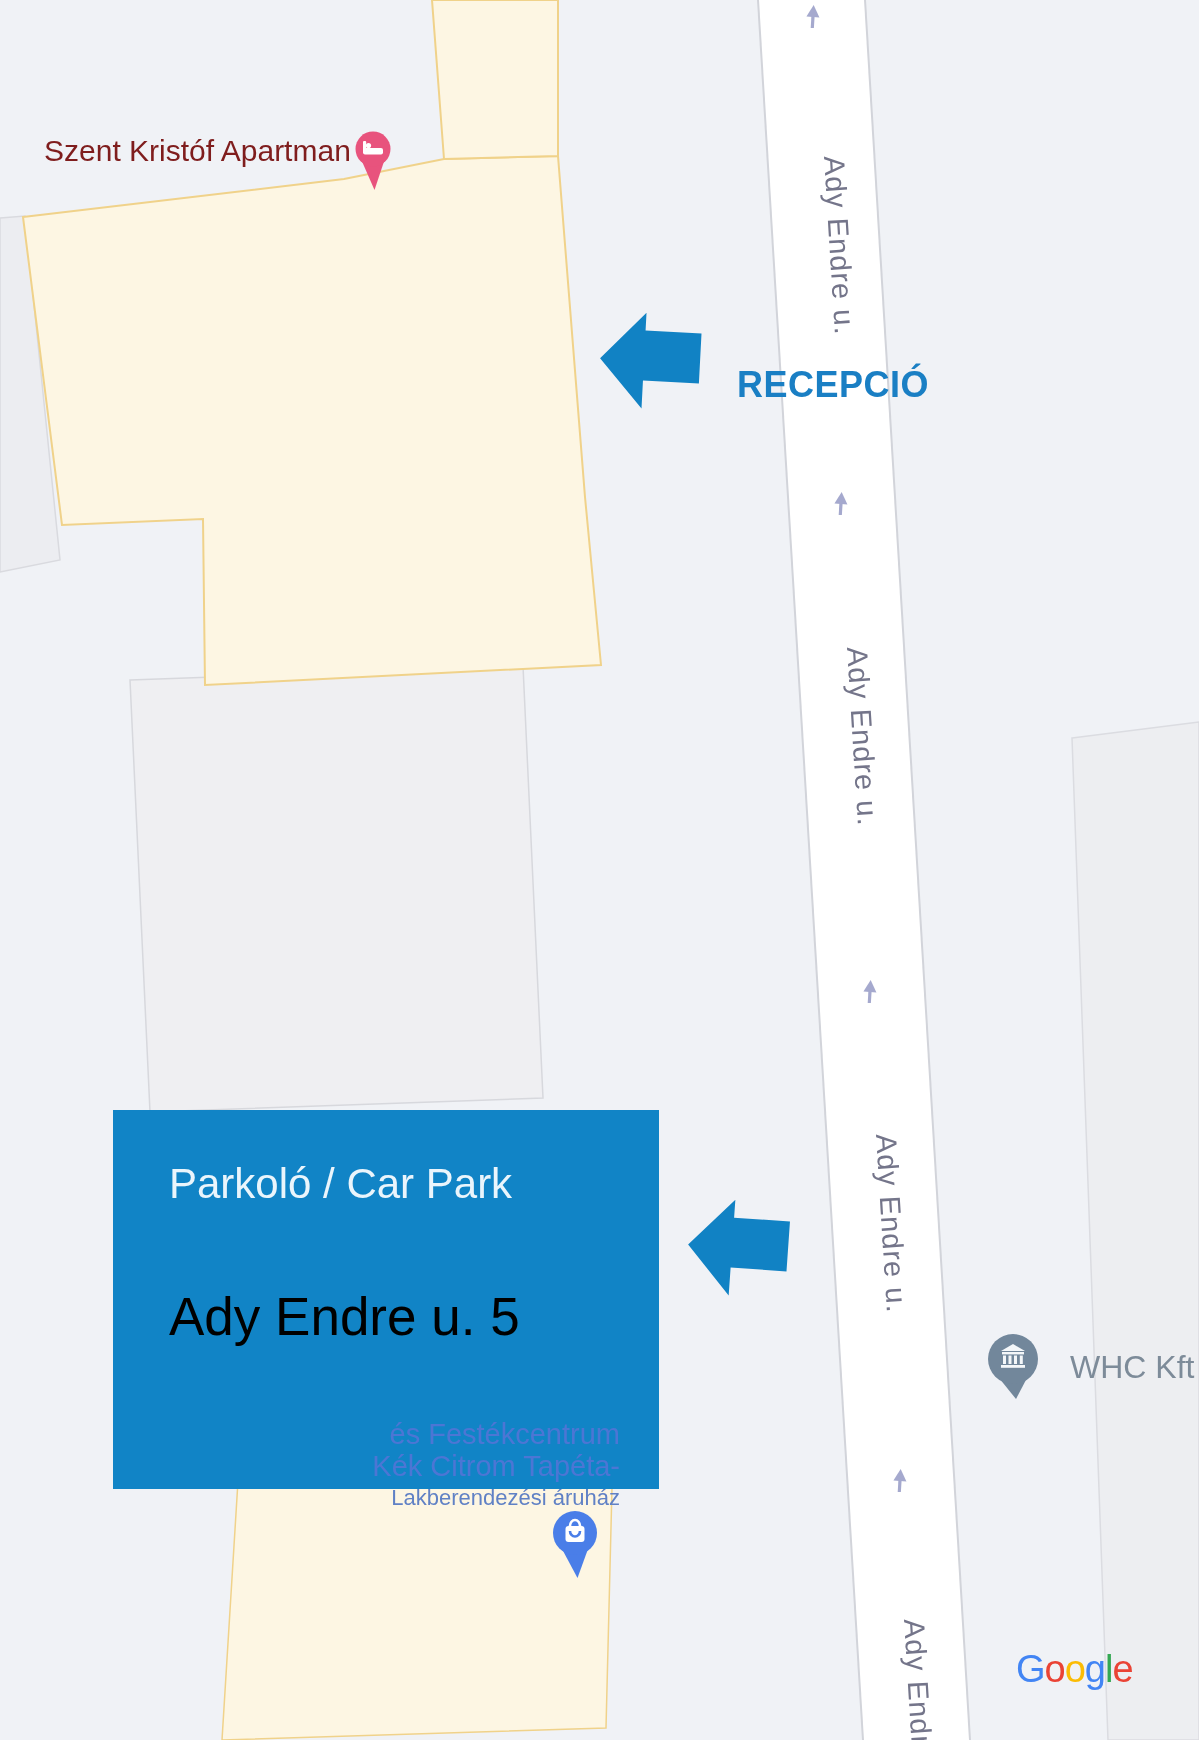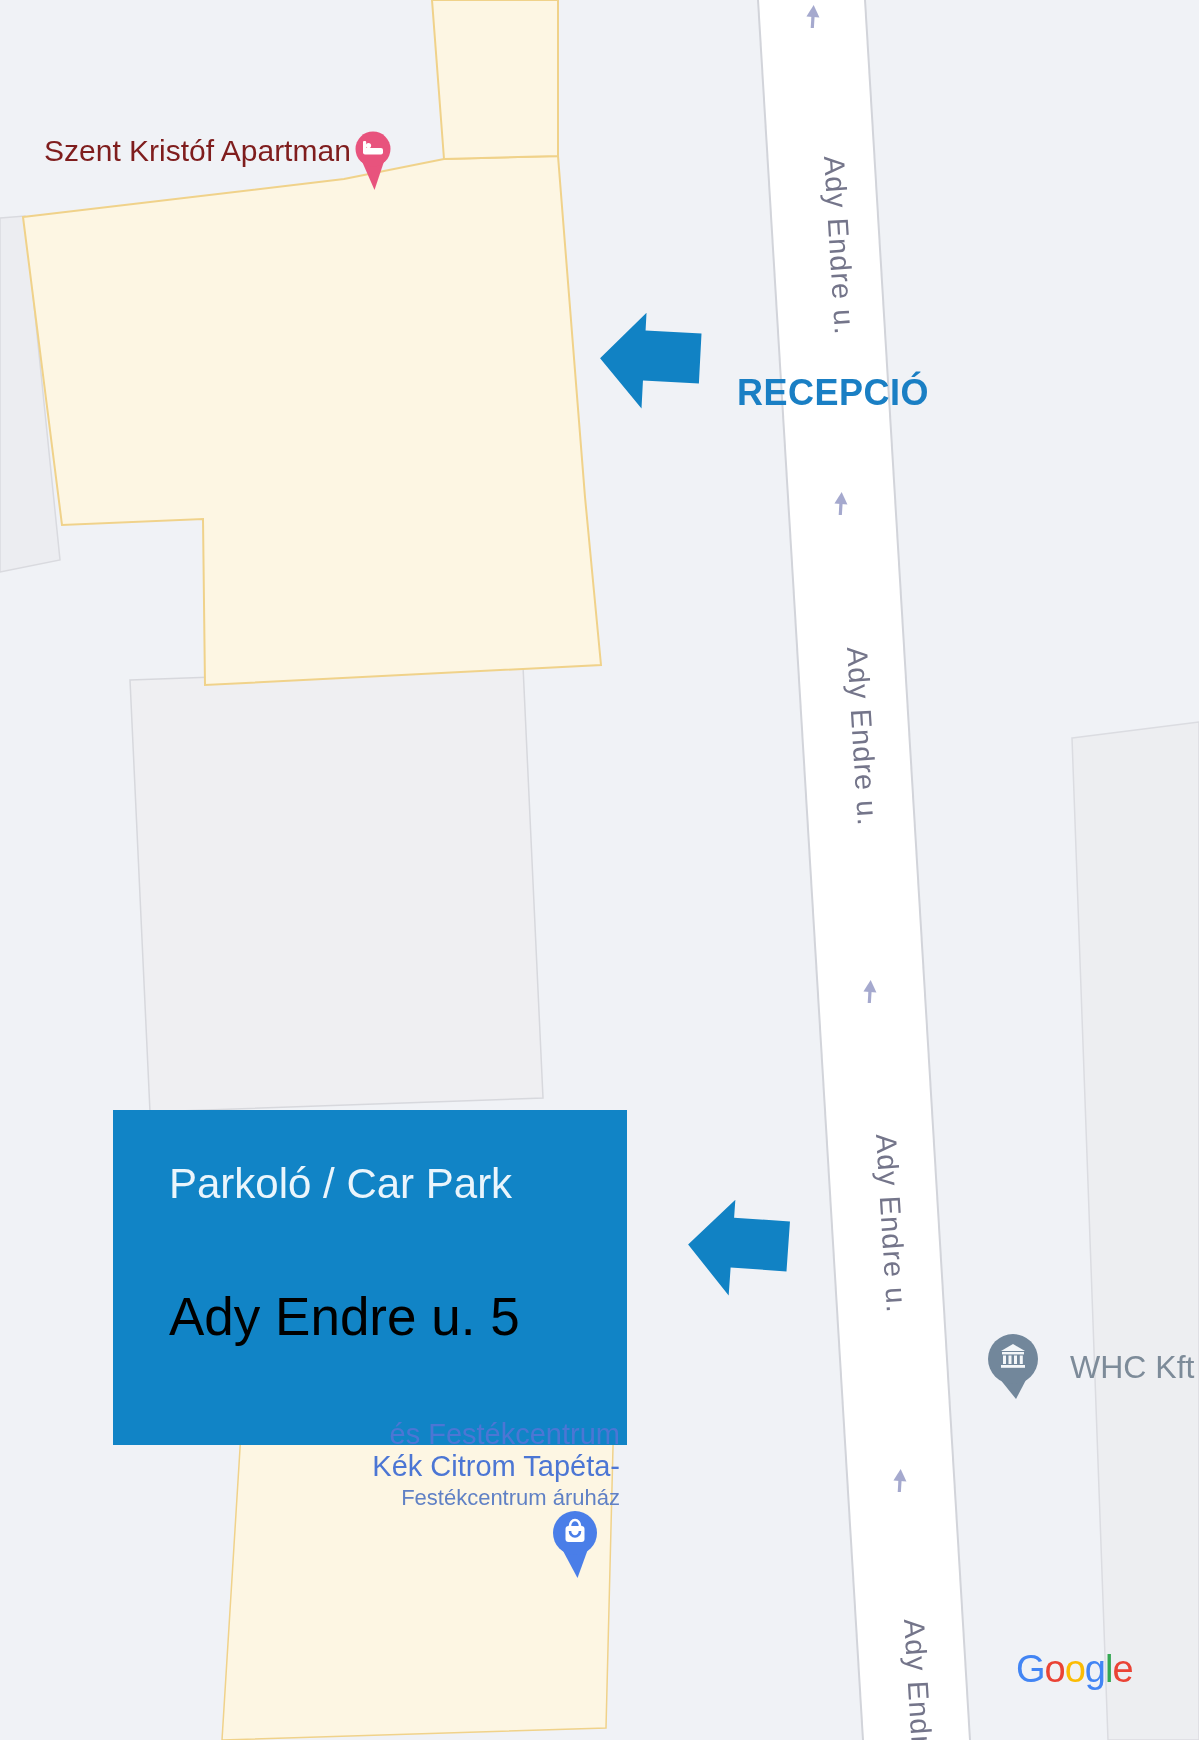--- a/index.html
+++ b/index.html
@@ -5,32 +5,33 @@
   html,body{margin:0;padding:0;background:#e8eaee;}
   .stage{
     position:relative;width:1199px;height:1740px;overflow:hidden;
     background:#F0F2F6;
     font-family:"Liberation Sans", sans-serif;
   }
   .stage svg.maplayer{position:absolute;left:0;top:0;}
   .lbl{position:absolute;white-space:nowrap;}
   .apartment-label{left:44px;top:134px;font-size:30px;font-weight:500;color:#7f1d1d;}
   .building3-label{left:76px;top:338px;font-size:41px;font-weight:600;color:#22262F;letter-spacing:.5px;}
-  .recepcio-label{left:737px;top:372px;font-size:36px;font-weight:600;color:#1A7FC4;letter-spacing:.5px;}
+  .recepcio-label{left:737px;top:364px;font-size:36px;font-weight:600;color:#1A7FC4;letter-spacing:.5px;}
   .road-label{
     font-size:29px;font-weight:500;color:#74758A;letter-spacing:1px;
     transform:rotate(86.5deg);transform-origin:0 0;line-height:29px;
   }
   .rl1{left:848px;top:155px;}
   .rl2{left:871px;top:646px;}
   .rl3{left:900px;top:1133px;}
   .rl4{left:928px;top:1618px;}
   .carpark-box{
-    position:absolute;left:113px;top:1110px;width:514px;height:335px;
+    position:absolute;left:113px;top:1110px;width:514px;height:379px;
     background:#1184C6;
+    padding-left:32px;
   }
   .carpark-box .line1{position:absolute;left:56px;top:50px;font-size:42px;color:#EAF5FC;}
   .carpark-box .line2{position:absolute;left:56px;top:176px;font-size:53px;color:#000000;}
   .shop-block{position:absolute;left:300px;top:1418px;width:320px;text-align:right;}
   .shop-block .main{font-size:29px;line-height:32px;font-weight:500;color:#4C76D4;}
   .shop-block .sub{font-size:22px;line-height:26px;font-weight:500;color:#6081C5;margin-top:3px;}
   .whc-label{left:1070px;top:1349px;font-size:32px;color:#7D8B99;}
   .google-logo{left:1016px;top:1648px;font-size:38px;font-weight:500;letter-spacing:-1px;text-align:right;}
 </style>
 </head>
@@ -112,21 +113,21 @@
   <div class="lbl road-label rl4">Ady Endre u.</div>
 
   <div class="carpark-box">
     <div class="line1">Parkoló / Car Park</div>
     <div class="line2">Ady Endre u. 5</div>
   </div>
 
   <div class="shop-block">
     <div class="main">és Festékcentrum</div>
     <div class="main">Kék Citrom Tapéta-</div>
-    <div class="sub">Festékcentrum áruház</div>
+    <div class="sub">Lakberendezési áruház</div>
   </div>
 
   <div class="lbl whc-label">WHC Kft</div>
 
   <div class="lbl google-logo">
     <span style="color: rgb(66, 133, 244);">G</span><span style="color: rgb(234, 67, 53);">o</span><span style="color: rgb(251, 188, 5);">o</span><span style="color: rgb(66, 133, 244);">g</span><span style="color: rgb(52, 168, 83);">l</span><span style="color: rgb(234, 67, 53);">e</span>
   </div>
 
 </div>
 

